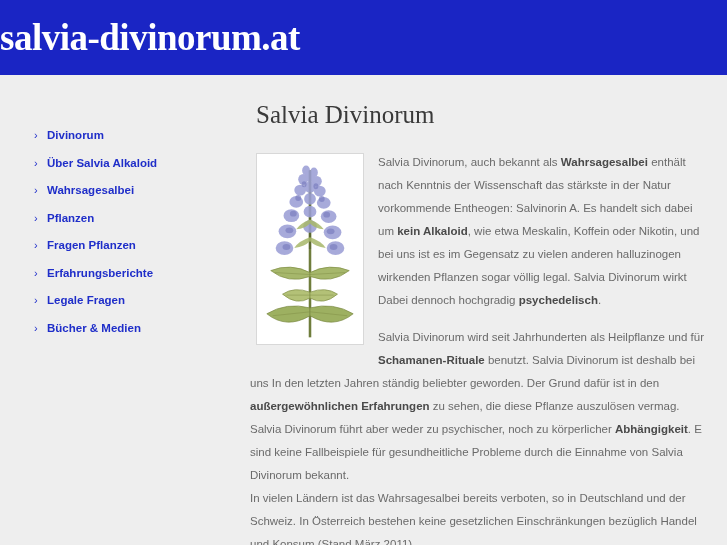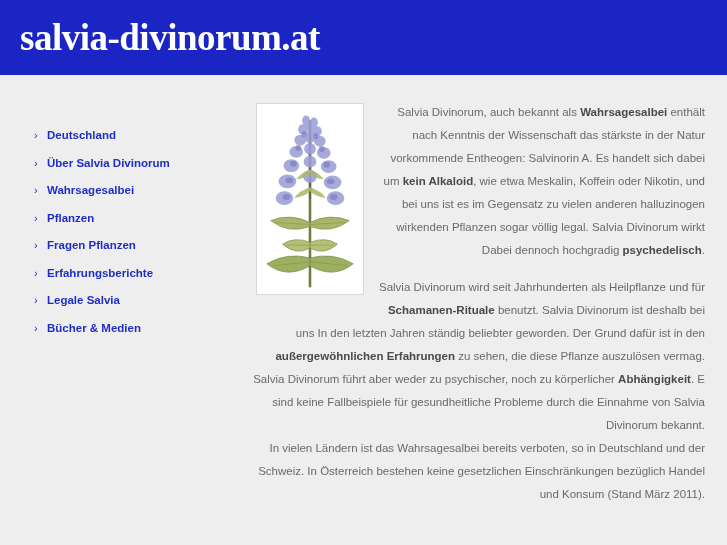--- a/index.html
+++ b/index.html
@@ -13,21 +13,20 @@
     font-family: "Liberation Sans", sans-serif;
     overflow: hidden;
   }
 
   
   #site-header {
     height: 75px;
     background: #1a25c4;
     display: flex;
     align-items: center;
-    padding-left: 20px;
     box-sizing: border-box;
   }
   #site-title {
     color: #ffffff;
     font-family: "Liberation Serif", serif;
     font-weight: bold;
     font-size: 37px;
     letter-spacing: -0.5px;
     line-height: 1;
   }
@@ -106,21 +105,21 @@
     width: 100%;
     height: 100%;
   }
 
   
   .body-text {
     color: #6a6a6a;
     font-size: 11.5px;
     line-height: 2.0;
     margin: 0 0 14px 0;
-    text-align: right;
+    text-align: left;
   }
   .body-text b {
     color: #4a4a4a;
     font-weight: bold;
   }
   .clearfix::after {
     content: "";
     display: block;
     clear: both;
   }
@@ -131,54 +130,55 @@
 <div id="site-header">
   <div id="site-title">salvia-divinorum.at</div>
 </div>
 
 <div id="page-body">
 
   <nav id="sidebar">
     <ul class="nav-list" id="nav-list">
         <li class="nav-item">
           <span class="nav-chevron">›</span>
-          <span class="nav-label">Deutschland</span>
-        </li>
-        <li class="nav-item">
-          <span class="nav-chevron">›</span>
-          <span class="nav-label">Über Salvia Divinorum</span>
+          <span class="nav-label">Divinorum</span>
+        </li>
+        <li class="nav-item">
+          <span class="nav-chevron">›</span>
+          <span class="nav-label">Über Salvia Alkaloid</span>
         </li>
         <li class="nav-item">
           <span class="nav-chevron">›</span>
           <span class="nav-label">Wahrsagesalbei</span>
         </li>
         <li class="nav-item">
           <span class="nav-chevron">›</span>
           <span class="nav-label">Pflanzen</span>
         </li>
         <li class="nav-item">
           <span class="nav-chevron">›</span>
           <span class="nav-label">Fragen Pflanzen</span>
         </li>
         <li class="nav-item">
           <span class="nav-chevron">›</span>
           <span class="nav-label">Erfahrungsberichte</span>
         </li>
         <li class="nav-item">
           <span class="nav-chevron">›</span>
-          <span class="nav-label">Legale Salvia</span>
+          <span class="nav-label">Legale Fragen</span>
         </li>
         <li class="nav-item">
           <span class="nav-chevron">›</span>
           <span class="nav-label">Bücher &amp; Medien</span>
         </li>
       </ul>
   </nav>
 
   <main id="main">
+    <h1 id="content-title">Salvia Divinorum</h1>
 
     <div class="clearfix">
 
       <div id="plant-figure">
         <svg viewBox="0 0 108 192" xmlns="http://www.w3.org/2000/svg">
           <rect x="0" y="0" width="108" height="192" fill="#ffffff"></rect>
 
           <path d="M54 16 L54 186" stroke="#6f7d3c" stroke-width="2.6" fill="none"></path>
           <path d="M54 16 L54 96" stroke="#5d6a33" stroke-width="2.2" fill="none"></path>
 

